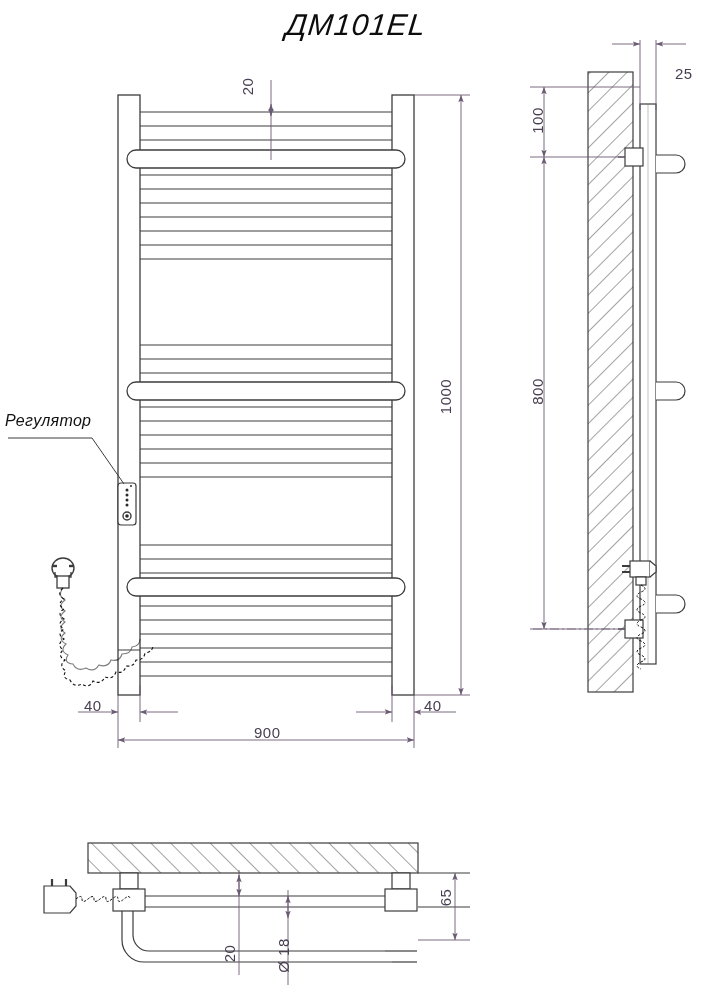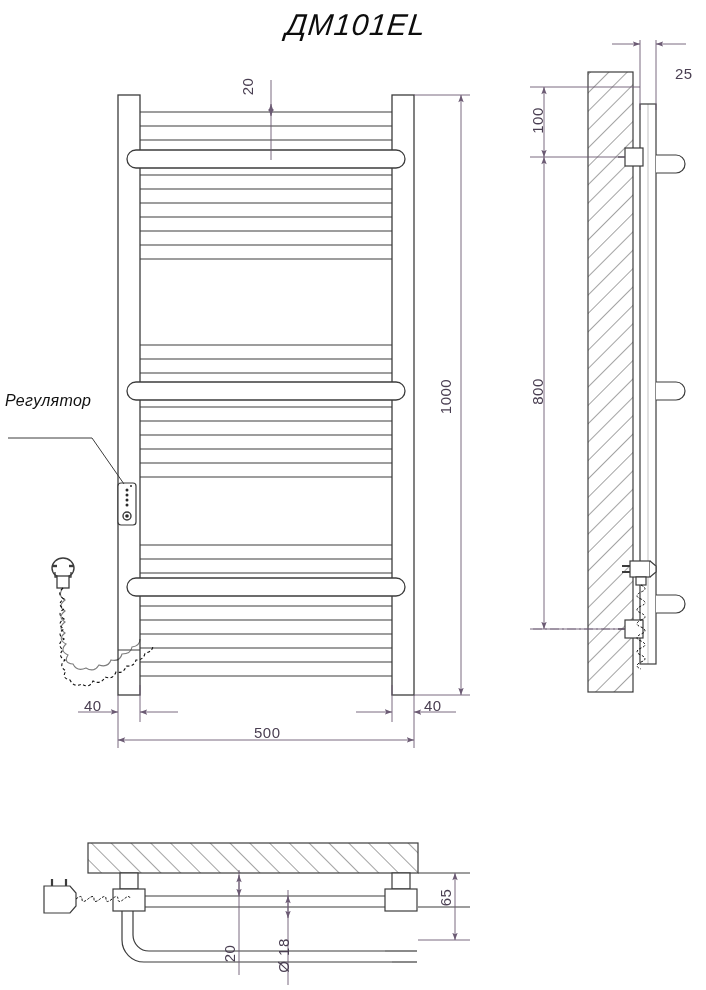--- a/index.html
+++ b/index.html
@@ -287,29 +287,29 @@
       <line x1="288" y1="896" x2="288" y2="918" marker-start="url(#arrb)" marker-end="url(#arr)"></line>
 
       <line x1="455" y1="873" x2="455" y2="940" marker-start="url(#arrb)" marker-end="url(#arr)"></line>
       <line x1="418" y1="940" x2="470" y2="940"></line>
     </g>
 
   </svg>
 
   <div class="title" style="left:286px;top:8px;">ДМ101EL</div>
 
-  <div class="callout" style="left:5px;top:392px;">Регулятор</div>
+  <div class="callout" style="left:5px;top:412px;">Регулятор</div>
 
   <div class="lbl rot" style="left:239px;top:78px;">20</div>
 
   <div class="lbl rot" style="left:428px;top:388px;">1000</div>
 
   <div class="lbl" style="left:84px;top:697px;">40</div>
 
-  <div class="lbl" style="left:254px;top:724px;">500</div>
+  <div class="lbl" style="left:254px;top:724px;">900</div>
 
   <div class="lbl" style="left:424px;top:697px;">40</div>
 
   <div class="lbl" style="left:675px;top:21px;margin-top:44px;">25</div>
 
   <div class="lbl rot" style="left:524px;top:112px;">100</div>
 
   <div class="lbl rot" style="left:524px;top:383px;">800</div>
 
   <div class="lbl rot" style="left:221px;top:945px;">20</div>

